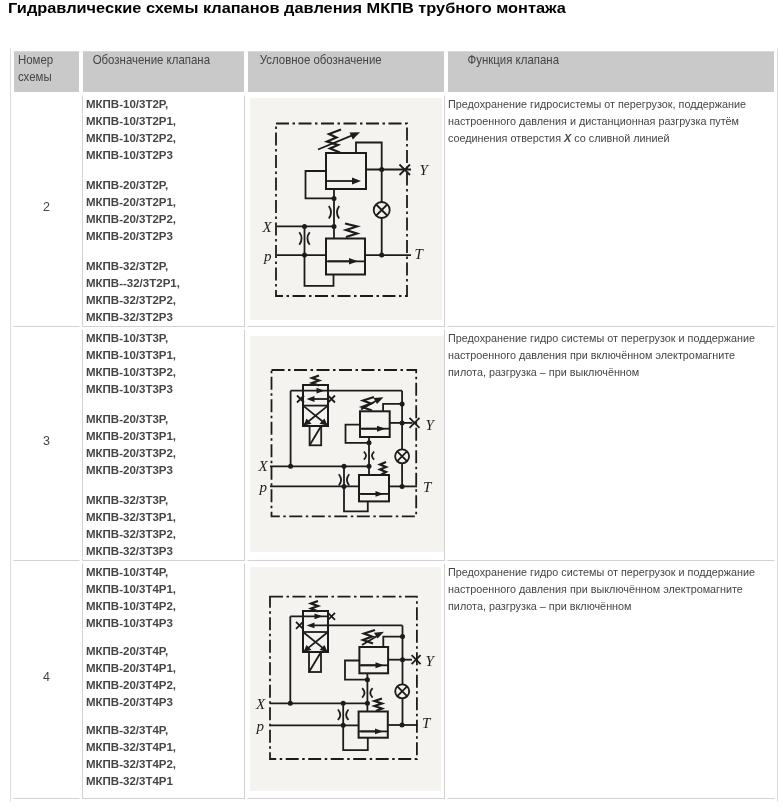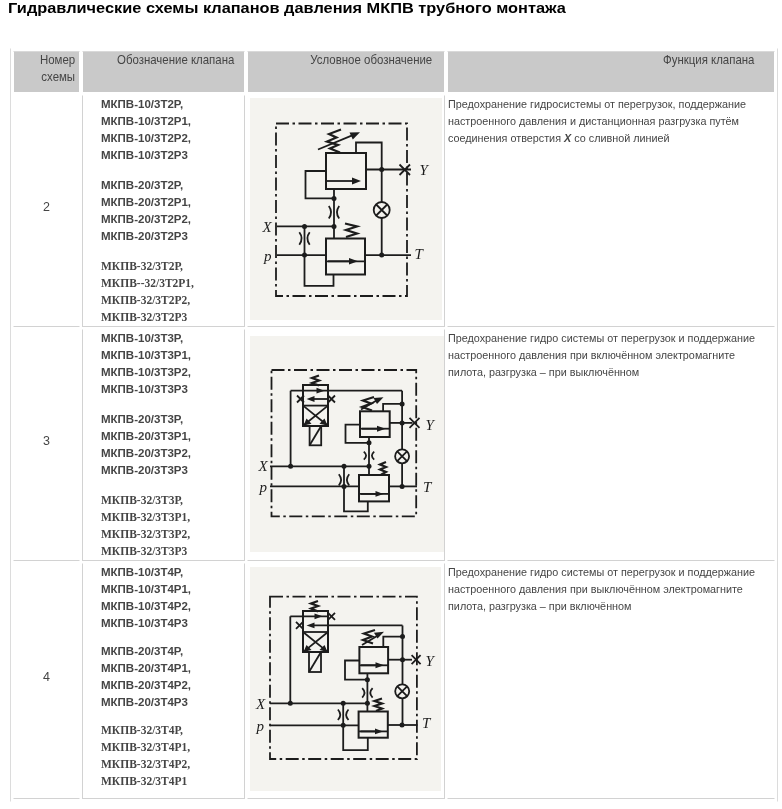--- a/index.html
+++ b/index.html
@@ -1,36 +1,36 @@
 <!DOCTYPE html>
 <html><head><meta charset="utf-8">
 <style>
 html,body{margin:0;padding:0;background:#fff;}
 body{width:782px;height:809px;overflow:hidden;font-family:"Liberation Sans",sans-serif;position:relative;}
 #title{position:absolute;left:8px;top:0px;font-size:14px;font-weight:bold;color:#000;transform:scaleX(1.167);transform-origin:0 50%;white-space:nowrap;}
 table{position:absolute;left:10px;top:48px;border-collapse:separate;border-spacing:2px;table-layout:fixed;width:768px;border:1px solid #dcdcdc;border-top-color:#fff;border-bottom-color:#fff;}
 td,th{border:1px solid #fff;vertical-align:top;padding:0;font-size:11.5px;line-height:17px;color:#454545;box-sizing:border-box;overflow:hidden;}
-th{background:#c9c9c9;font-weight:normal;font-size:13px;height:42px;text-align:right;border-top-color:#d9d9d9;}
+th{background:#c9c9c9;font-weight:normal;font-size:13px;height:42px;text-align:left;border-top-color:#d9d9d9;}
 td{border-bottom-color:#d2d2d2;}
 td.num{border-left-color:#fff;}
 td.list{border-left-color:#d2d2d2;border-right-color:#d2d2d2;}
 td.dia{border-right-color:#d2d2d2;}
 td.fn{border-right-color:#fff;}
 th div{margin-top:-1.5px;transform:scaleX(.88);}
 .ln{stroke:#1c1c1c;stroke-width:1.8;fill:none;}
 .bx{stroke:#1c1c1c;stroke-width:2;fill:none;}
 .bd{stroke:#1c1c1c;stroke-width:1.8;fill:none;stroke-dasharray:13 3.5 2.5 3.5;}
 .ar{fill:#1c1c1c;stroke:none;}
 .dt{fill:#1c1c1c;stroke:none;}
 .lb{font-family:"Liberation Serif",serif;font-style:italic;font-size:15px;fill:#1c1c1c;}
 .sp{stroke:#1c1c1c;stroke-width:2.2;fill:none;}
 td.num{vertical-align:middle;text-align:center;font-size:12.5px;padding-bottom:7px;}
-td.list{padding-left:18px;font-weight:bold;}
+td.list{padding-left:3px;font-weight:bold;}
 td.list p{margin:0 0 13px 0;}
-td.list p:last-child{margin-bottom:0;font-family:Liberation Serif, serif;}
+td.list p:last-child{margin-bottom:0;}
 tr:last-child td.list p{margin-bottom:11px;}
 tr:last-child td.list p:last-child{margin-bottom:8px;}
 td.fn{padding-left:0;font-size:10.8px;}
 
 svg{display:block;background:#f4f3ef;}
 .d1{margin:2px 0 0 2px;}
 .d2{margin:6px 0 0 2px;}
 .d3{margin:3px 0 0 2px;}
 </style></head>
 <body>

